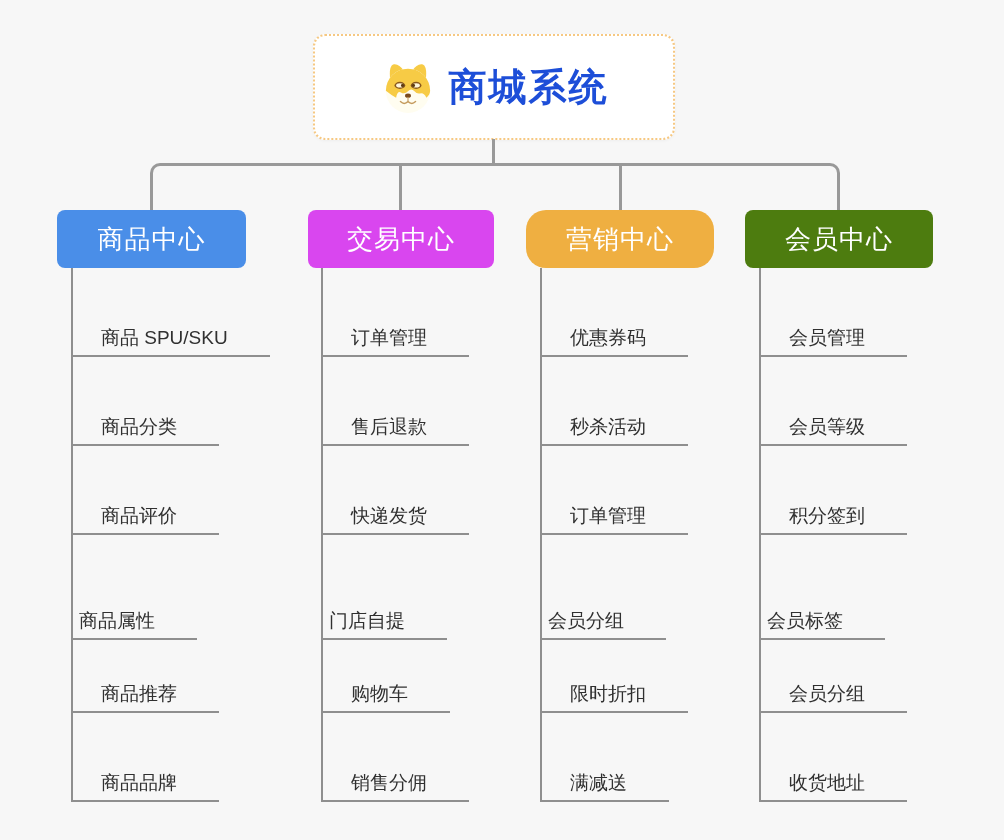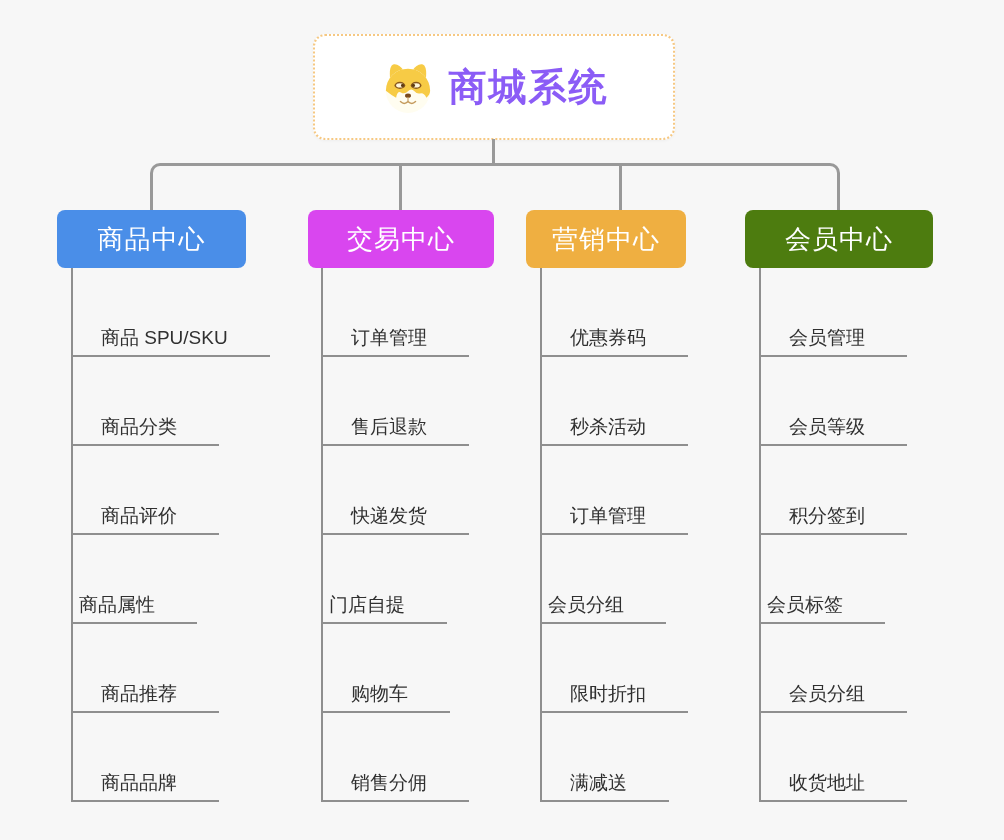--- a/index.html
+++ b/index.html
@@ -52,41 +52,41 @@
   
   .branch-box{
     position:absolute;top:210px;height:58px;
     border-radius:8px;
     display:flex;align-items:center;justify-content:center;
     color:#FFFFFF;font-size:26px;letter-spacing:1px;
     box-sizing:border-box;
   }
   .branch-box.b0{left:57px;width:189px;}
   .branch-box.b1{left:308px;width:186px;}
-  .branch-box.b2{left:526px;width:160px;}
+  .branch-box.b2{left:526px;width:188px;border-radius:20px;}
   .branch-box.b3{left:745px;width:188px;}
 
   
   .leaf{
     position:absolute;height:40px;
     box-sizing:border-box;
     border-bottom:2px solid #8F8F8F;
     display:flex;align-items:flex-end;
     padding:0 42px 6px 30px;
     font-size:19px;color:#303030;line-height:1.1;
     white-space:nowrap;
   }
   .leaf.c0{left:71px;}
   .leaf.c1{left:321px;}
   .leaf.c2{left:540px;}
   .leaf.c3{left:759px;}
   .leaf.r0{top:317px;}
   .leaf.r1{top:406px;}
   .leaf.r2{top:495px;}
-  .leaf.r3{top:584px;padding-left:8px;}
+  .leaf.r3{top:600px;padding-left:8px;}
   .leaf.r4{top:673px;}
   .leaf.r5{top:762px;}
 </style>
 </head>
 <body>
 
 <div id="stage">
 
   <div class="root-node">
     <span class="root-icon">
@@ -105,21 +105,21 @@
         <ellipse cx="65" cy="47" rx="10" ry="6.5" fill="#8A5A1E"></ellipse>
         <ellipse cx="65" cy="47" rx="7" ry="4" fill="#FFF6DC"></ellipse>
         <circle cx="60" cy="47" r="3" fill="#5D3A10"></circle>
 
         <ellipse cx="50" cy="66" rx="5.5" ry="4" fill="#7A4A1E"></ellipse>
         <path d="M50,69 L50,75" stroke="#C49A5C" stroke-width="2" fill="none" stroke-linecap="round"></path>
 
         <path d="M36,77 Q43,84 50,77 Q57,84 64,77" stroke="#C49A5C" stroke-width="2.6" fill="none" stroke-linecap="round"></path>
       </svg>
     </span>
-    <span class="root-title" style="color: #8b5cf6;">商城系统</span>
+    <span class="root-title" style="color: #1d4ed8;">商城系统</span>
   </div>
 
   <div class="stem"></div>
   <div class="bus"></div>
   <div class="drop d1"></div>
   <div class="drop d2"></div>
 
   <div class="colline c0"></div>
   <div class="colline c1"></div>
   <div class="colline c2"></div>

